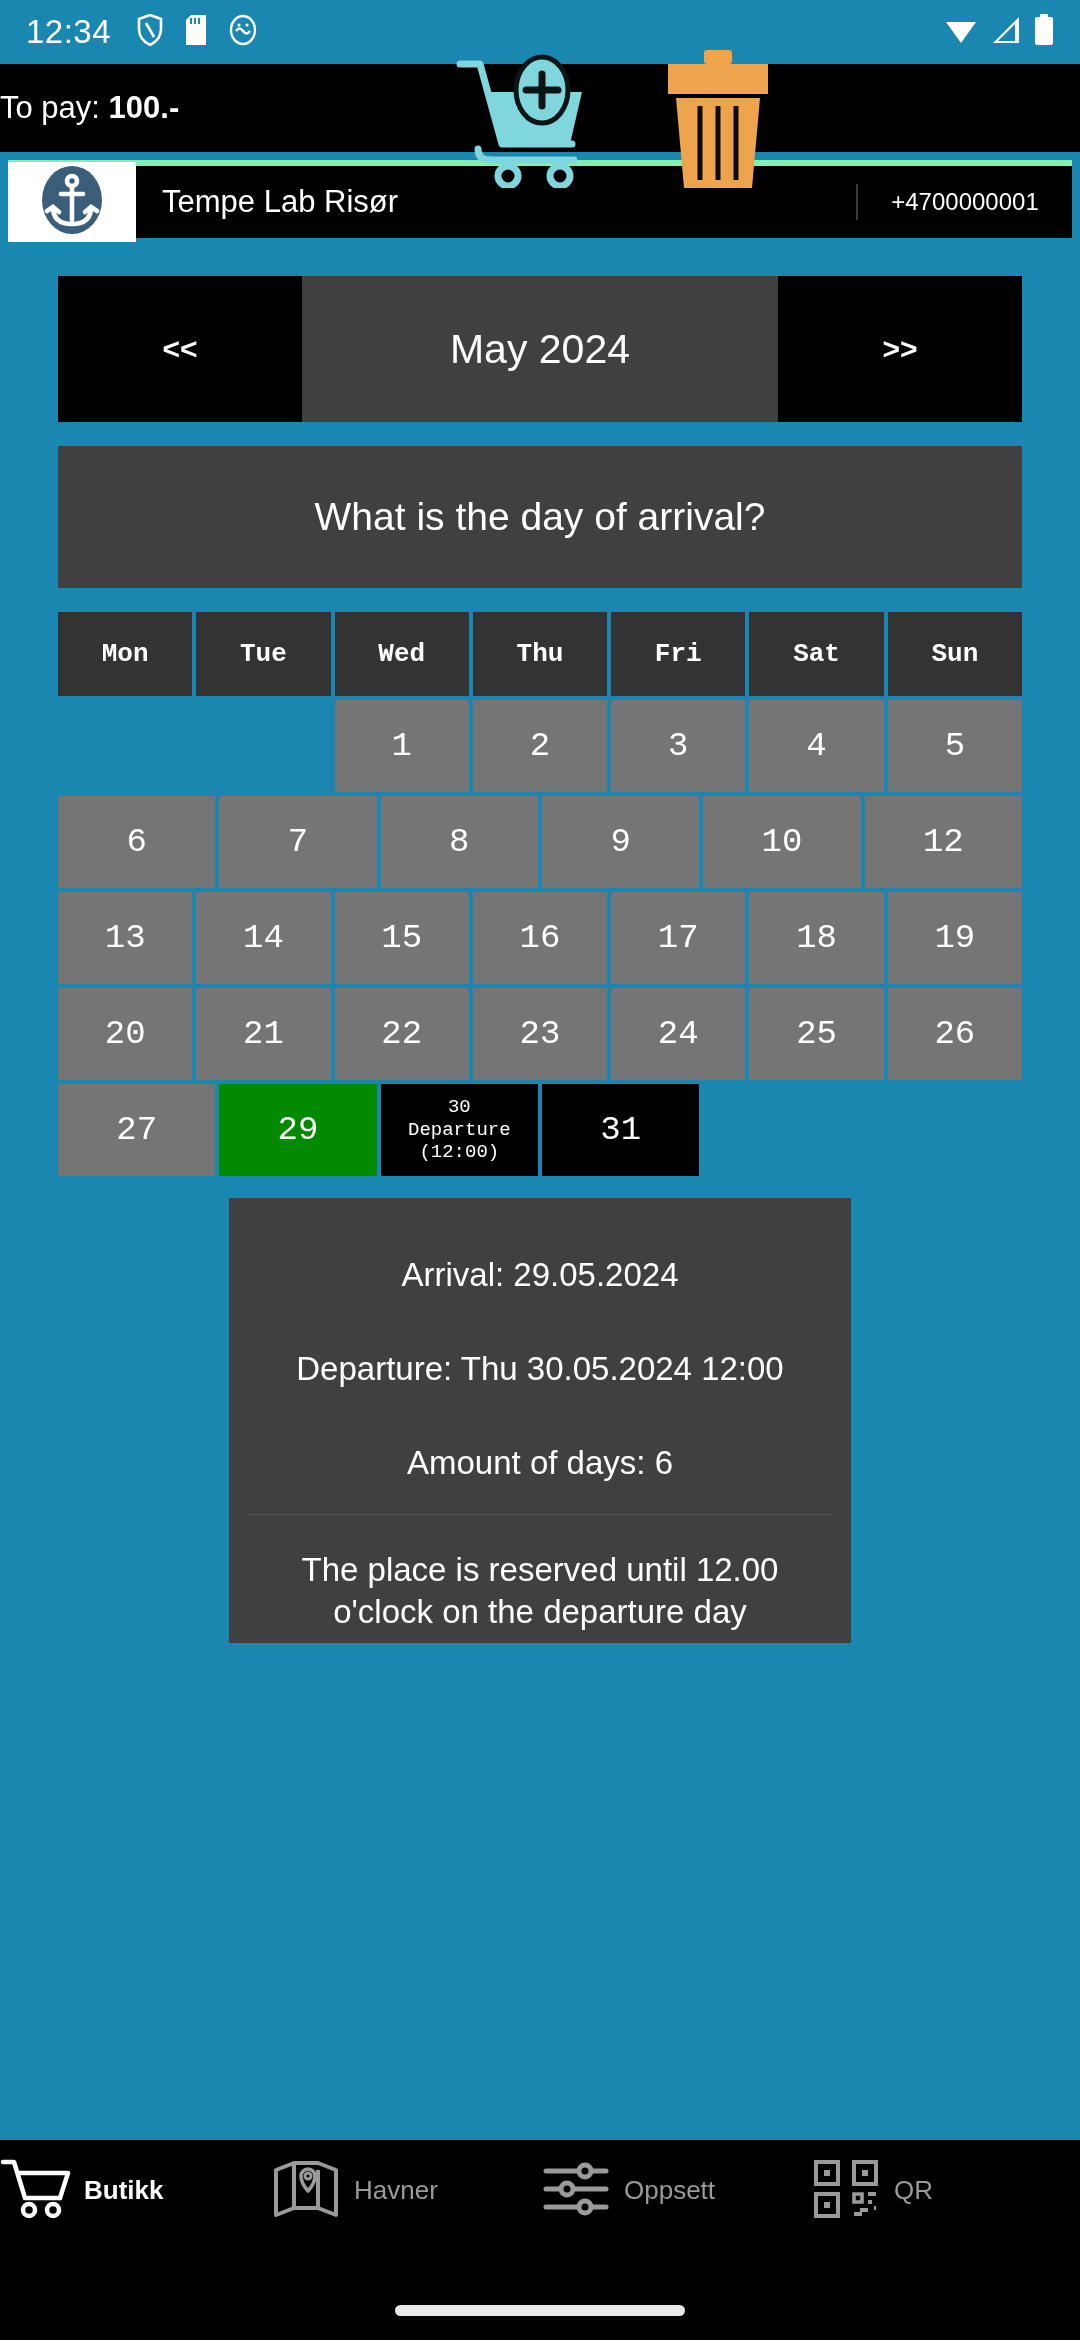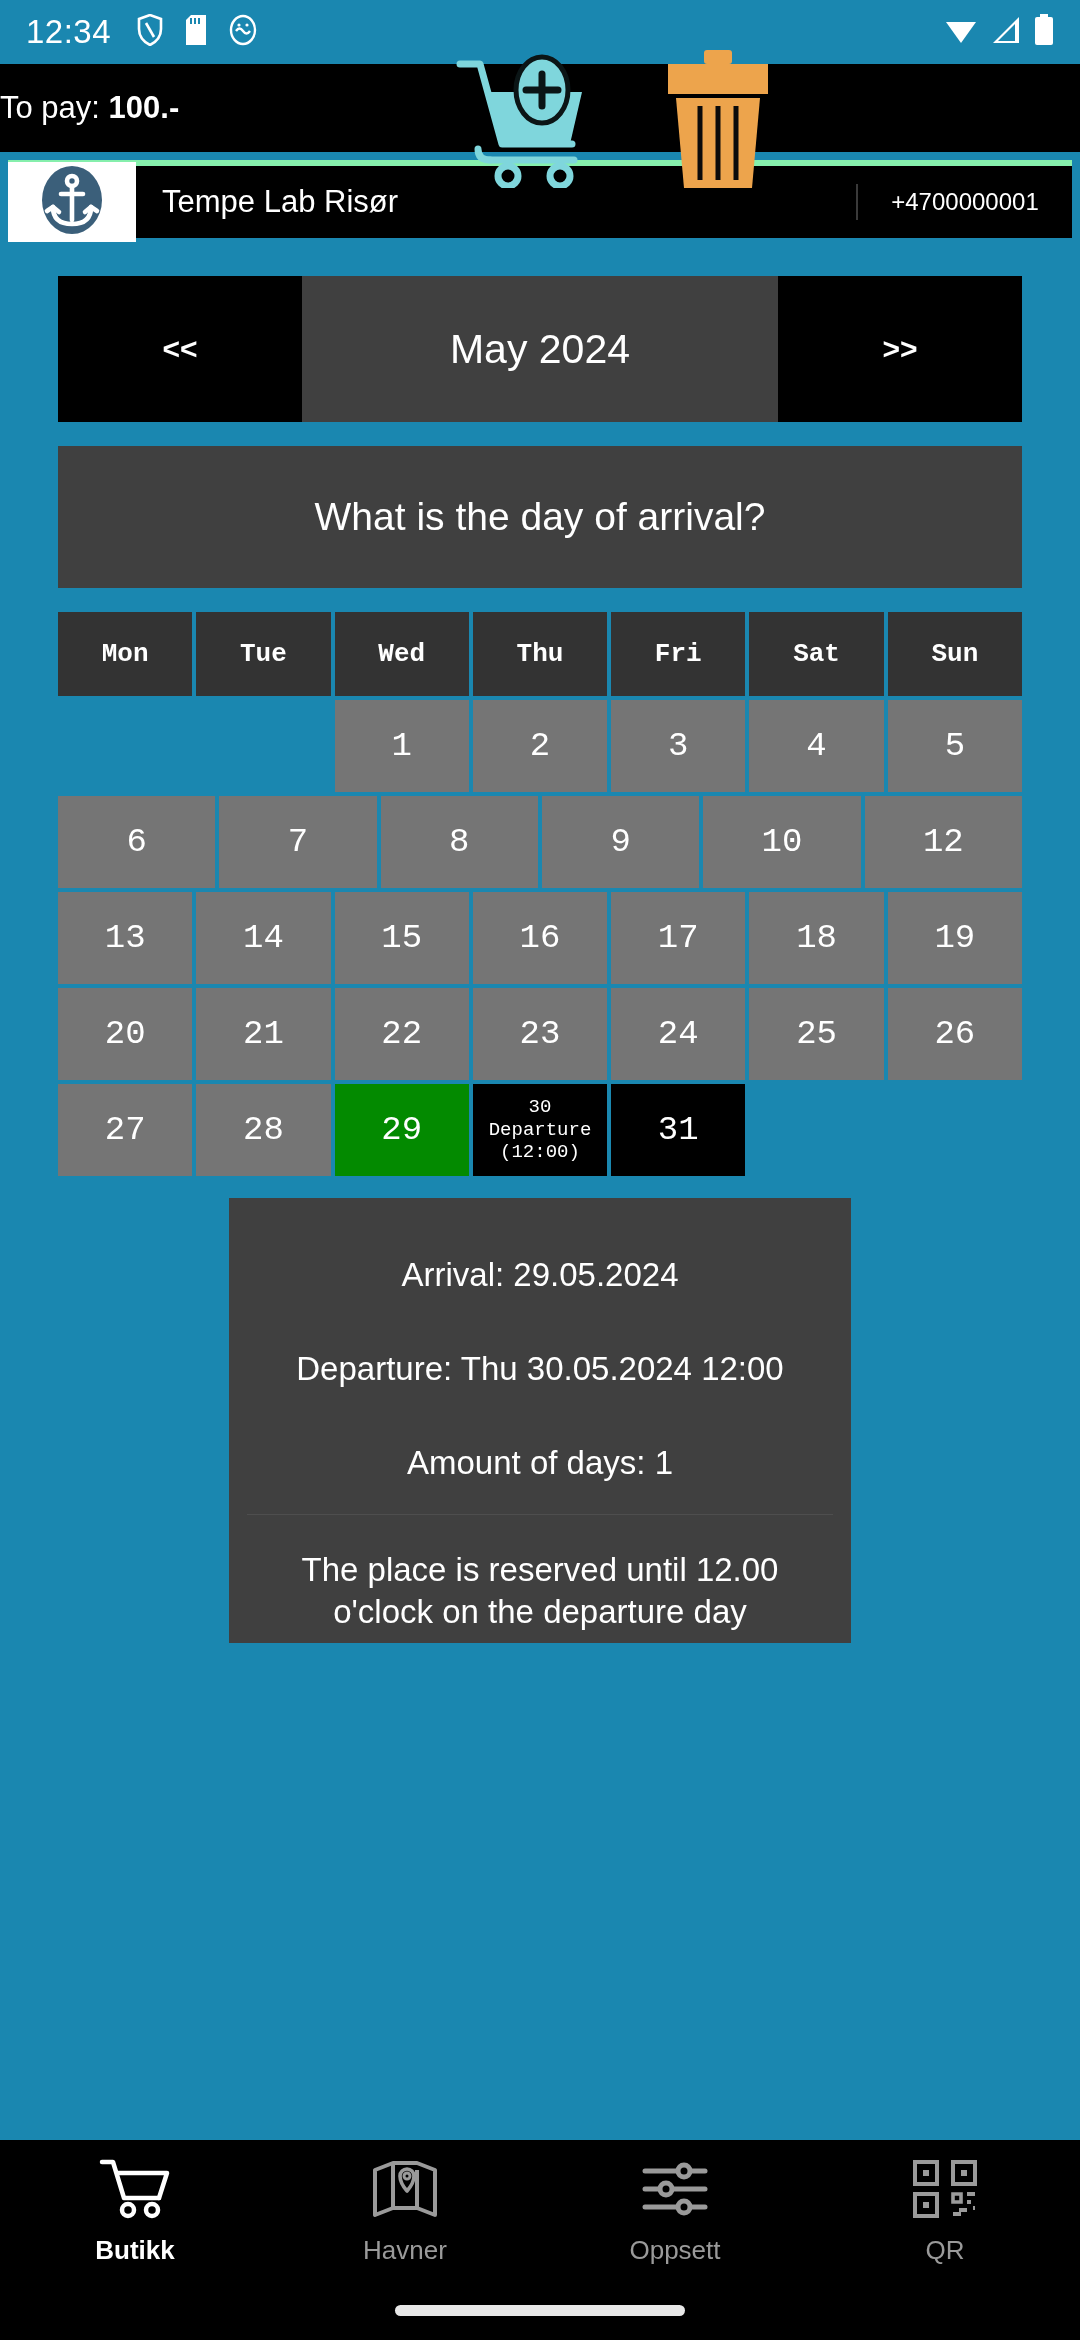--- a/index.html
+++ b/index.html
@@ -120,21 +120,21 @@
   .info .note { font-size:33px; line-height:1.28; padding:34px 10px 0; }
 
   
   .bottomnav {
     position:absolute; bottom:0; left:0; width:1080px; height:200px;
     background:#000000;
     display:flex; align-items:flex-start;
     padding-top:18px;
   }
   .nav-item {
-    flex:1 1 0; display:flex; flex-direction:column;
+    flex:1 1 0; display:flex; flex-direction:row;
     align-items:center; gap:12px;
     background:none; border:none; cursor:pointer; font-family:inherit;
   }
   .nav-item .lbl { font-size:26px; color:#9a9a9a; }
   .nav-item.active .lbl { color:#ffffff; font-weight:bold; }
   .homebar {
     position:absolute; bottom:24px; left:50%; transform:translateX(-50%);
     width:290px; height:11px; border-radius:6px; background:#e8e8e8;
   }
 </style>
@@ -304,38 +304,37 @@
         <div class="cell day">21</div>
         <div class="cell day">22</div>
         <div class="cell day">23</div>
         <div class="cell day">24</div>
         <div class="cell day">25</div>
         <div class="cell day">26</div>
       </div>
 
       <div class="grid-row weeks">
         <div class="cell day">27</div>
-        <div class="cell day">28</div>
         <div class="cell day selected">29</div>
         <div class="cell day departure">
           <span>30</span>
           <span>Departure</span>
           <span>(12:00)</span>
         </div>
         <div class="cell day black">31</div>
         <div class="cell day empty"></div>
         <div class="cell day empty"></div>
       </div>
     </div>
   </div>
 
   <div class="info">
     <p>Arrival: 29.05.2024</p>
     <p>Departure: Thu 30.05.2024 12:00</p>
-    <p>Amount of days: 1</p>
+    <p>Amount of days: 6</p>
     <div class="divider"></div>
     <p class="note">The place is reserved until 12.00 o'clock on the departure day</p>
   </div>
 
   <div class="bottomnav">
     <button class="nav-item active">
       <span>
         <svg width="72" height="62" viewBox="0 0 72 62" fill="none" stroke="#ffffff" stroke-width="4.5" stroke-linecap="round" stroke-linejoin="round">
           <path d="M3 4 H14 L25 40 H60"></path>
           <path d="M18 15 H68 L60 40"></path>

